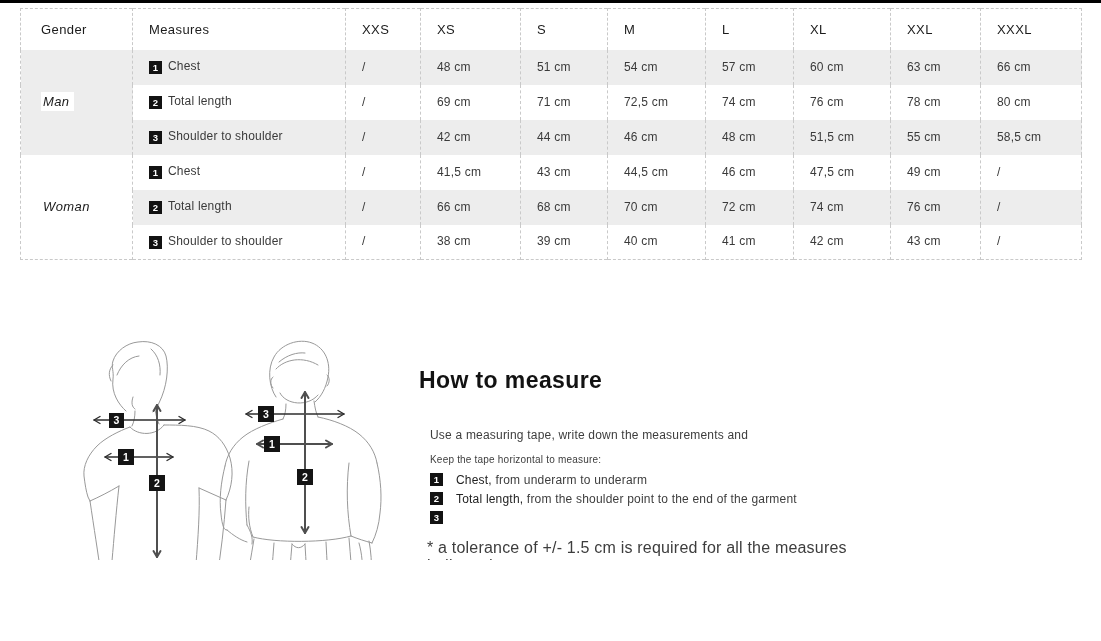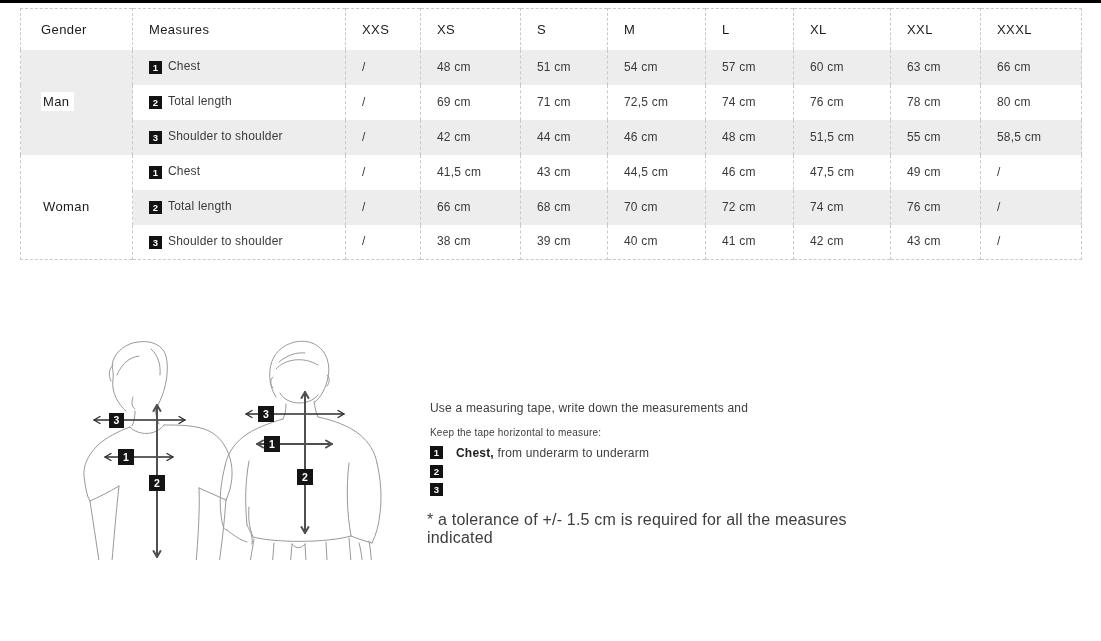--- a/index.html
+++ b/index.html
@@ -15,21 +15,21 @@
     border-collapse:collapse; table-layout:fixed;
     border:1px dashed #c9c9c9; font-size:12px; color:#3a3a3a; letter-spacing:0.2px; }
   .size-table th, .size-table td { border-left:1px dashed #c9c9c9; vertical-align:middle; }
   .size-table .no-bl { border-left:none; }
   .size-table th { text-align:left; font-weight:500; font-size:13px; color:#1b1b1b;
     height:41px; padding:0 0 0 16px; letter-spacing:0.4px; background:#fff; }
   .size-table th.th-gender { padding-left:20px; }
   .size-table td { height:35px; padding:0 0 1px 16px; }
   .size-table td.gender-cell { padding-left:20px; font-size:13px; color:#1b1b1b; letter-spacing:0.4px; }
   .size-table td.g { background:#ededed; }
-  .gender-chip { display:inline-block; background:#fff; padding:2px 4px 2px 2px; }
+  .gender-chip { display:inline-block; background:#fff; padding:2px 4px 2px 2px;font-style:italic; }
 
   .nbadge { display:inline-block; width:13px; height:13px; background:#121212; color:#fff;
     font-size:9.5px; font-weight:bold; line-height:13px; text-align:center;
     margin-right:6px; vertical-align:-1px; letter-spacing:0; }
 
   
   .figures { position:absolute; left:75px; top:335px; width:310px; height:306px; z-index:1; }
   .fig-line { fill:none; stroke:#999; stroke-width:1; stroke-linecap:round; stroke-linejoin:round; }
   .arrow-thin { fill:none; stroke:#2e2e2e; stroke-width:1.4; stroke-linecap:round; stroke-linejoin:round; }
   .arrow-thick { fill:none; stroke:#4f4f4f; stroke-width:2; stroke-linecap:round; stroke-linejoin:round; }
@@ -38,21 +38,21 @@
     font-family:"Liberation Sans", sans-serif; }
 
   
   .howto { position:absolute; left:419px; top:367px; width:490px; z-index:2; color:#3d3d3d; }
   .howto h2 { font-size:23px; font-weight:700; color:#121212; letter-spacing:0.4px; }
   .howto .intro { margin:32px 0 0 11px; font-size:12px; line-height:1.55; letter-spacing:0.2px; }
   .howto .keep { margin:9px 0 0 11px; font-size:10px; letter-spacing:0.2px; }
   .howto .steps { margin:8px 0 0 11px; }
   .howto .step { display:flex; align-items:flex-start; margin-bottom:5px; font-size:12px; letter-spacing:0.2px; }
   .howto .step .nbadge { margin-right:13px; margin-top:0; flex:none; }
-  .howto .step b { font-weight:700; color:#222; }
+  .howto .step b { font-weight:400; color:#222; }
   .howto .note { margin:15px 0 0 8px; font-size:16px; letter-spacing:0.2px; }
 </style>
 </head>
 <body>
 
 <div class="stage">
 
   <div class="top-bar"></div>
 
   <table class="size-table">
@@ -268,29 +268,31 @@
       <rect class="svg-badge" x="189" y="101" width="16" height="16"></rect>
       <text class="svg-badge-text" x="197" y="113">1</text>
     </g>
     <g>
       <rect class="svg-badge" x="222" y="134" width="16" height="16"></rect>
       <text class="svg-badge-text" x="230" y="146">2</text>
     </g>
   </svg>
 
   <div class="howto">
+    <h2>How to measure</h2>
     <p class="intro"><span>Use a measuring tape, write down the measurements and</span><br></p>
     <p class="keep">Keep the tape horizontal to measure:</p>
     <div class="steps">
       <div class="step">
         <span class="nbadge">1</span>
         <span><b>Chest,</b><span> from underarm to underarm</span></span>
       </div>
       <div class="step">
         <span class="nbadge">2</span>
+        <span><b>Total length,</b><span> from the shoulder point to the end of the garment</span></span>
       </div>
       <div class="step">
         <span class="nbadge">3</span>
       </div>
     </div>
     <p class="note">* a tolerance of +/- 1.5 cm is required for all the measures indicated</p>
   </div>
 
   <div class="bottom-bar"></div>
 

